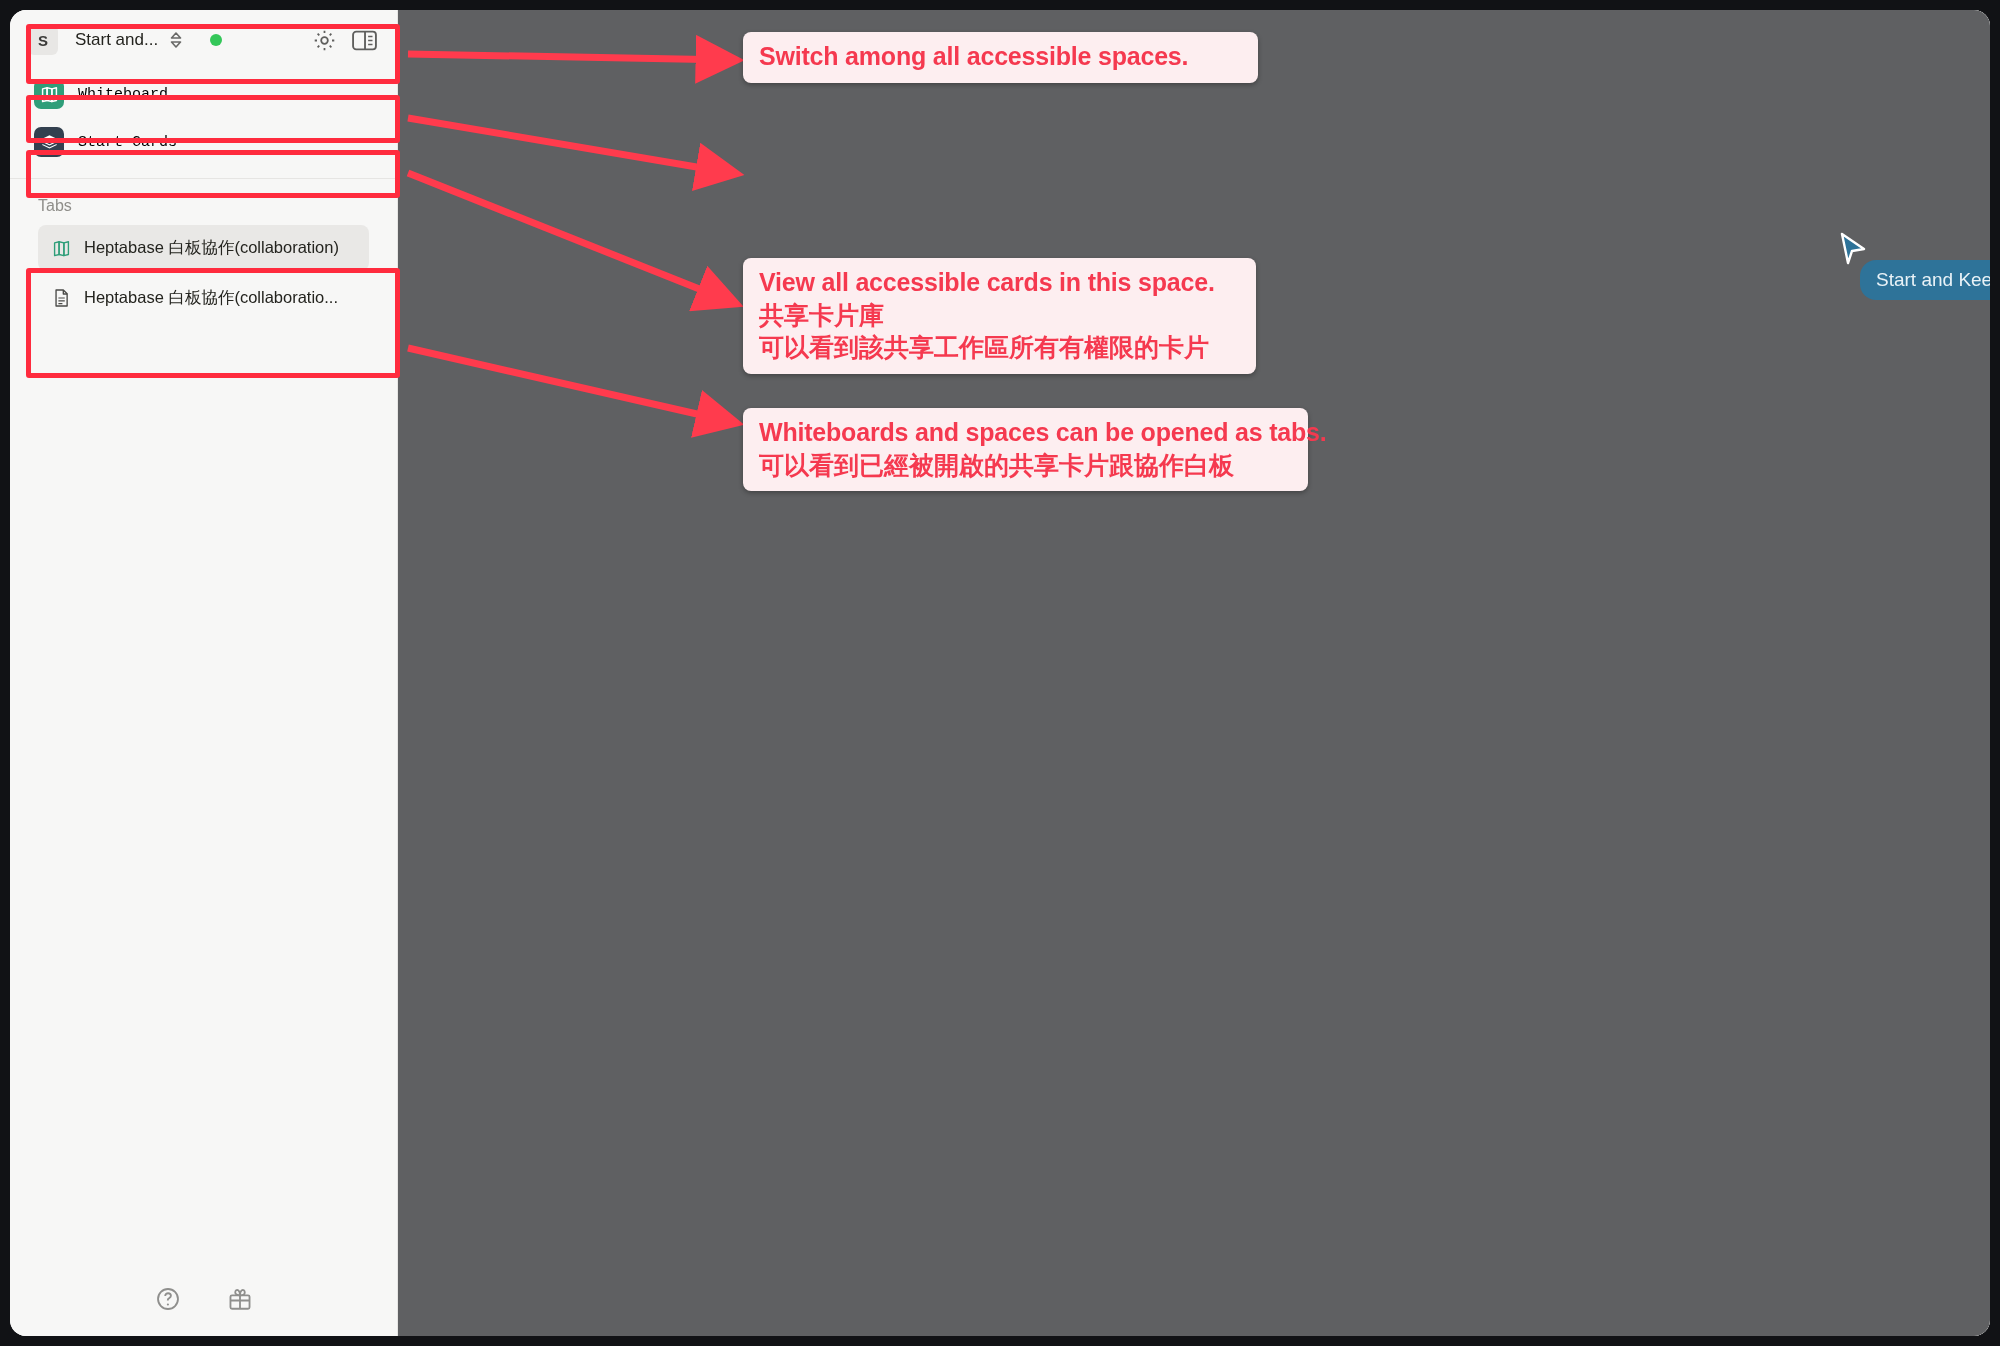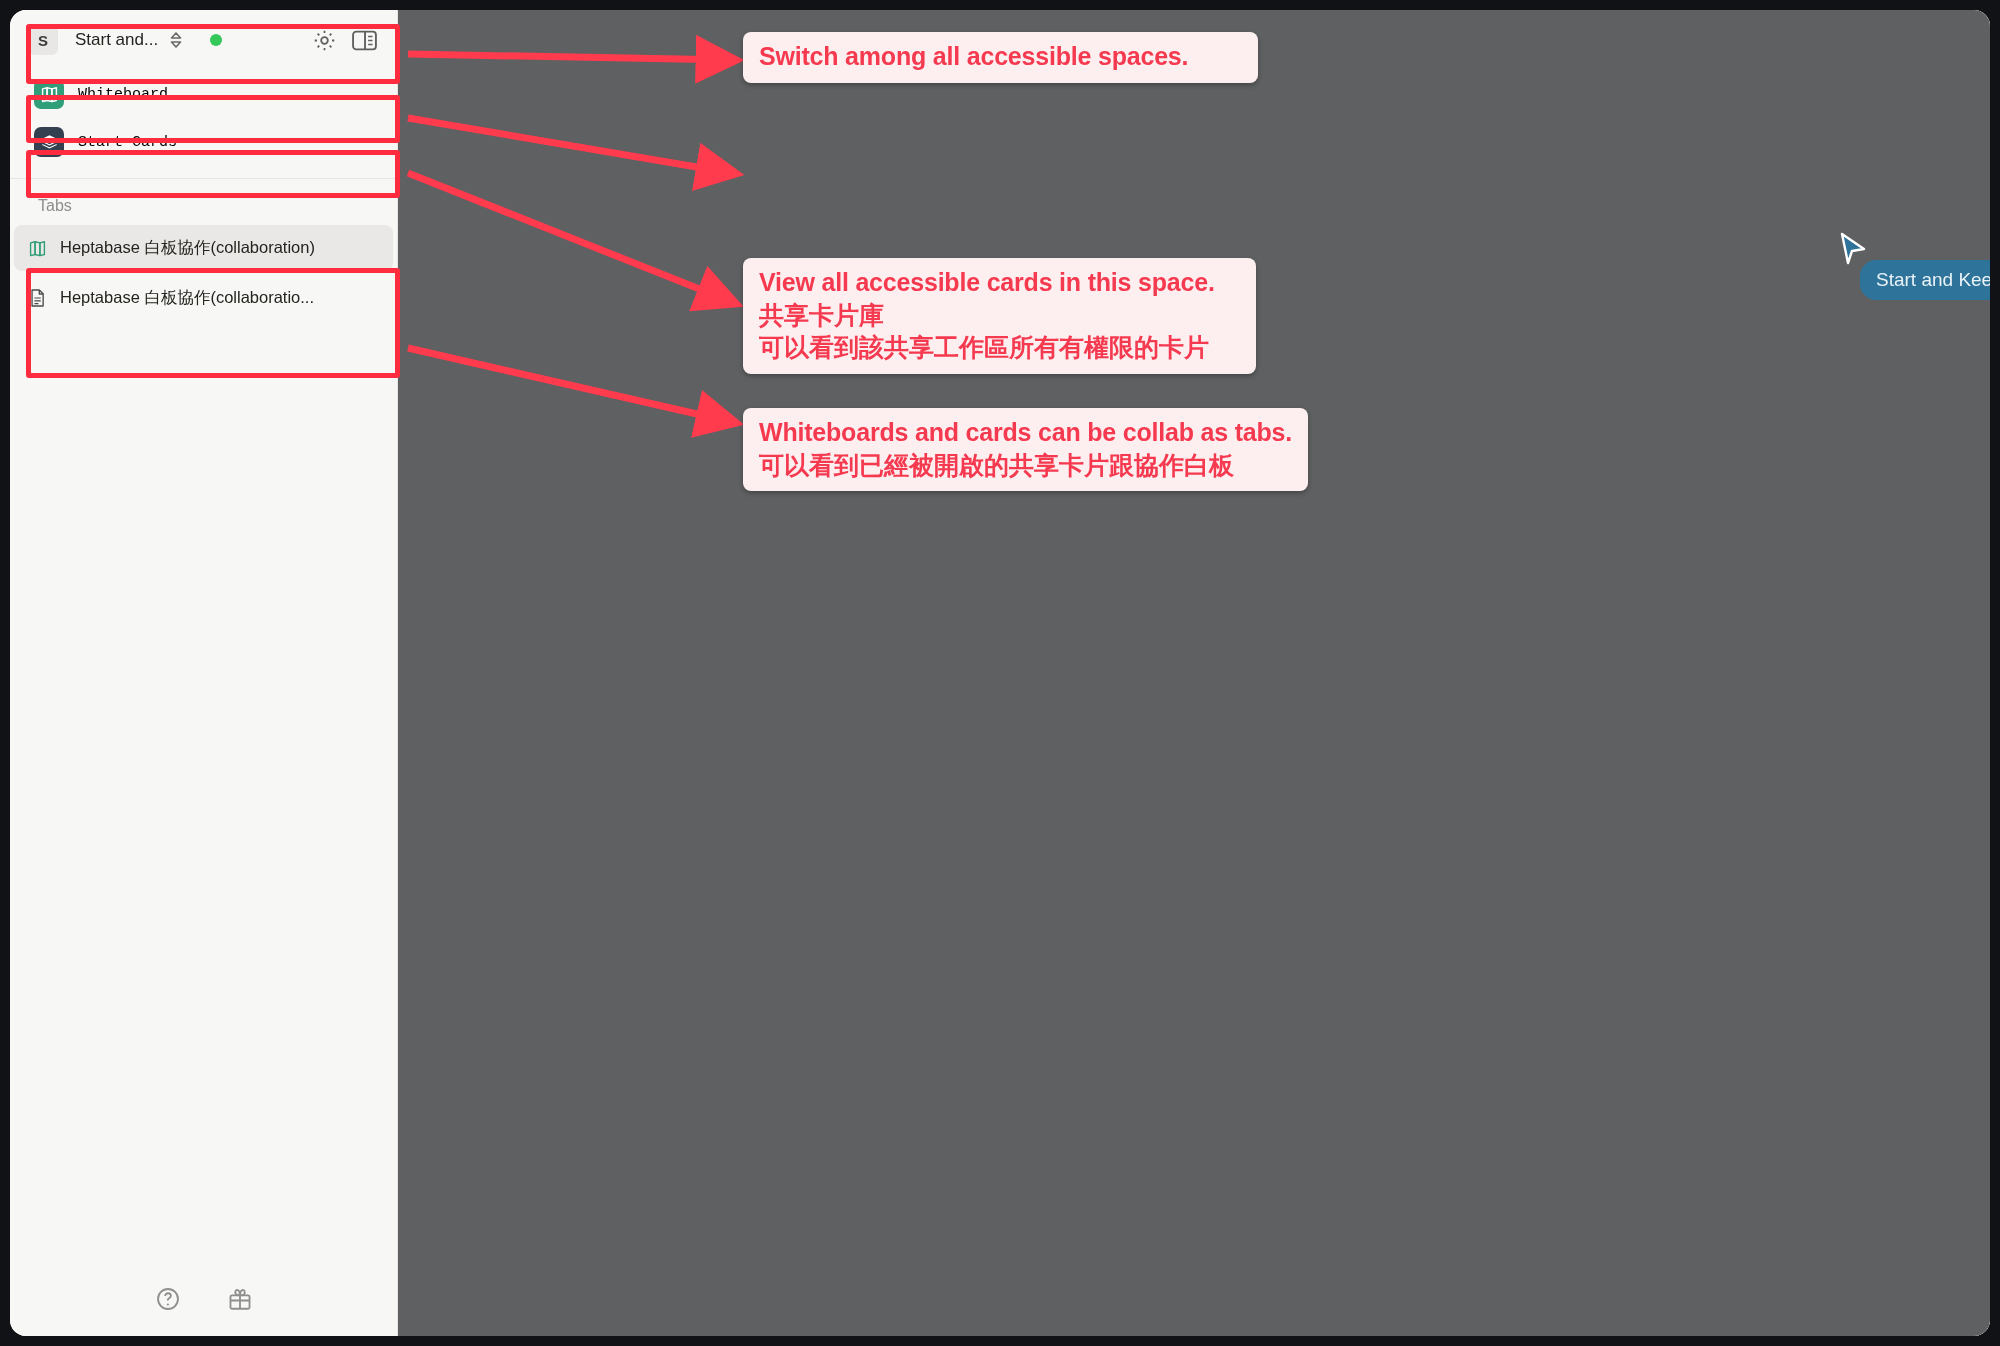--- a/index.html
+++ b/index.html
@@ -88,21 +88,21 @@
 
   .section-title {
     font-size: 16px; color: #8f8e8a;
     padding: 18px 28px 8px 28px;
   }
 
   .tab-item {
     height: 46px;
     display: flex; align-items: center;
     gap: 12px;
-    margin: 2px 4px;
+    margin: 2px 28px;
     padding: 0 12px;
     border-radius: 8px;
   }
   .tab-item.active { background: #e9e8e6; }
   .tab-label {
     font-size: 16.5px; color: #24241f;
     white-space: nowrap; overflow: hidden; text-overflow: ellipsis;
   }
   .tab-ico { width: 22px; height: 22px; flex: 0 0 22px; display:flex; align-items:center; justify-content:center;}
 
@@ -656,19 +656,19 @@
     </div>
 
 
     <div class="callout" style="left:733px; top:248px; width:513px;">
       <div class="l-en">View all accessible cards in this space.</div>
       <div class="l-zh">共享卡片庫</div>
       <div class="l-zh">可以看到該共享工作區所有有權限的卡片</div>
     </div>
 
     <div class="callout" style="left:733px; top:398px; width:565px;">
-      <div class="l-en">Whiteboards and cards can be collab as tabs.</div>
+      <div class="l-en">Whiteboards and spaces can be opened as tabs.</div>
       <div class="l-zh">可以看到已經被開啟的共享卡片跟協作白板</div>
     </div>
   </div>
 
 </div>
 </div>
 
 </body></html>

